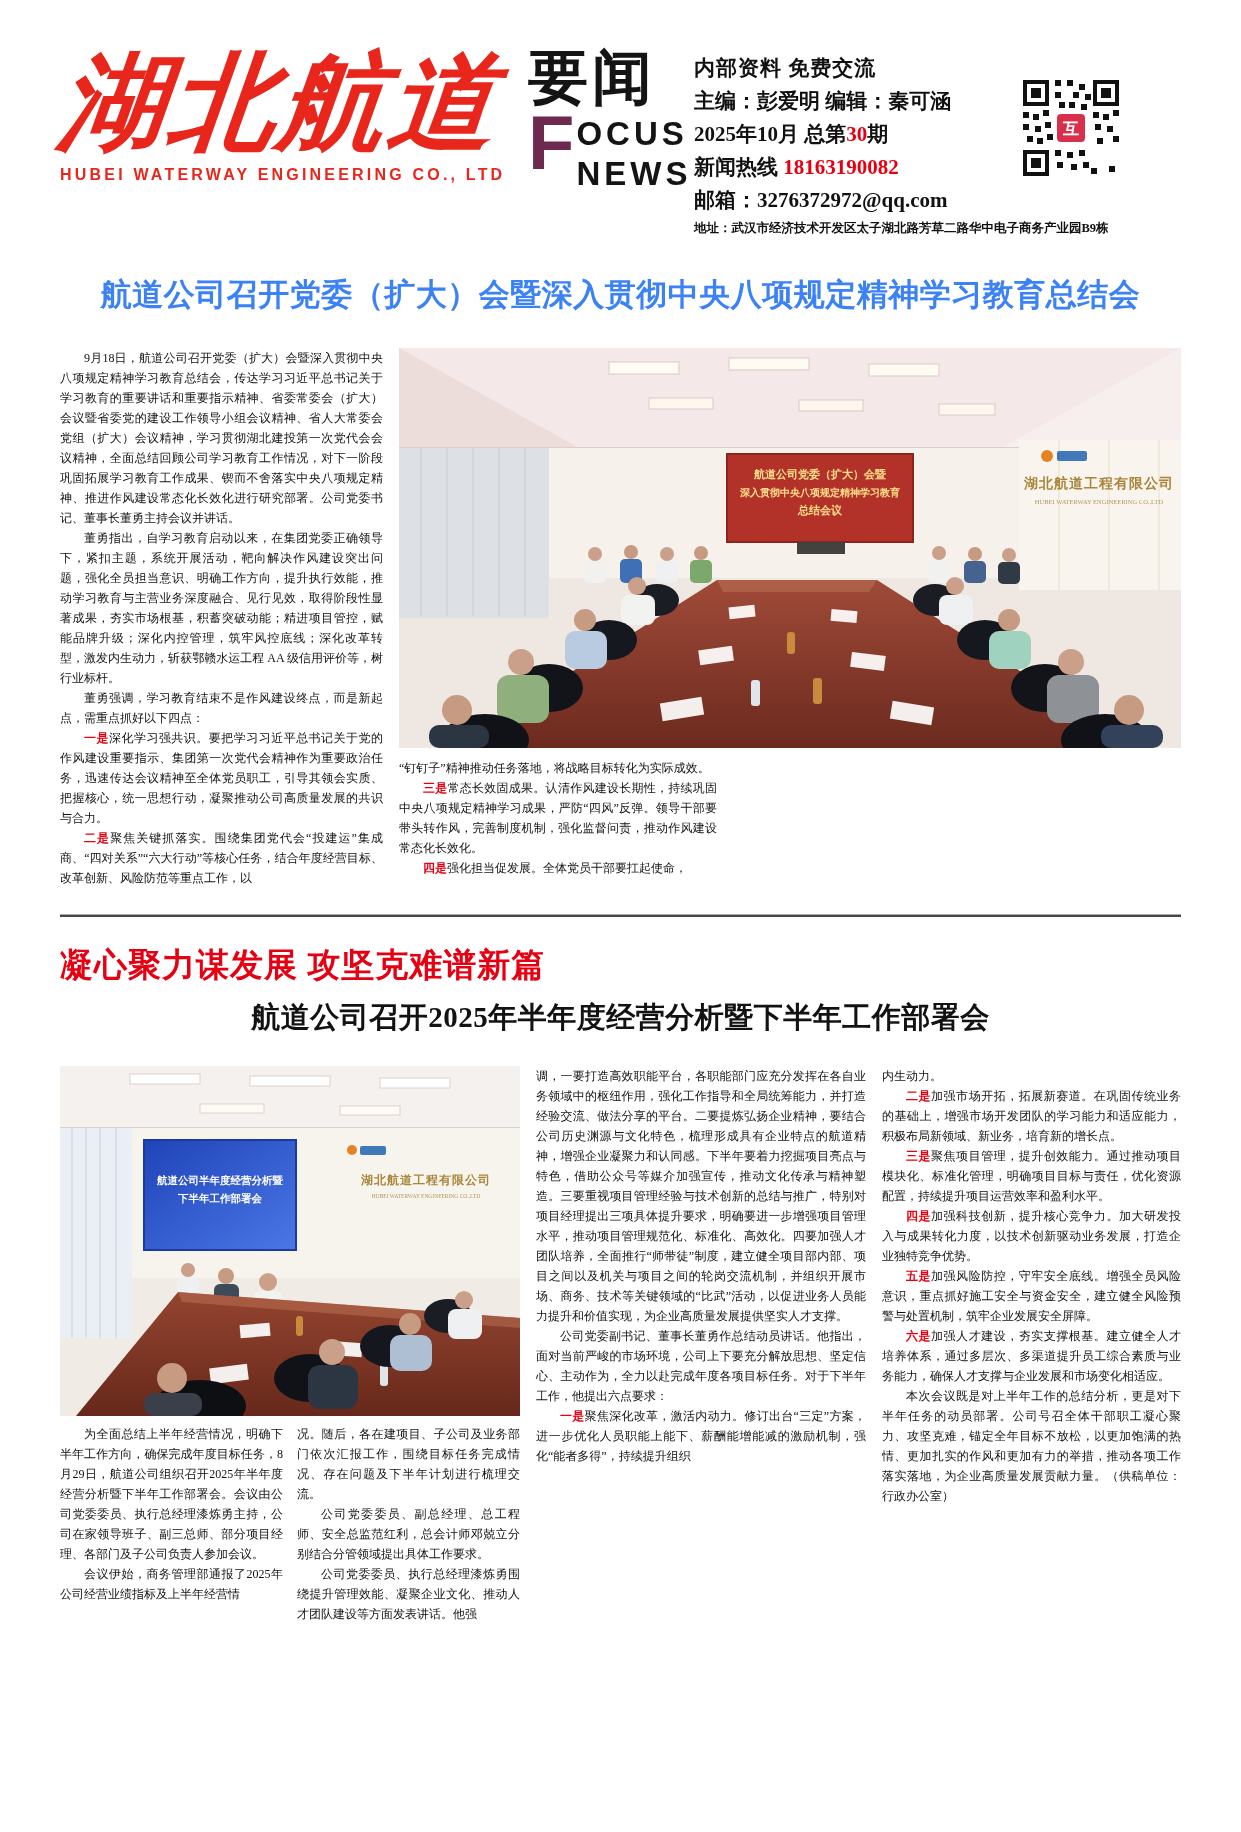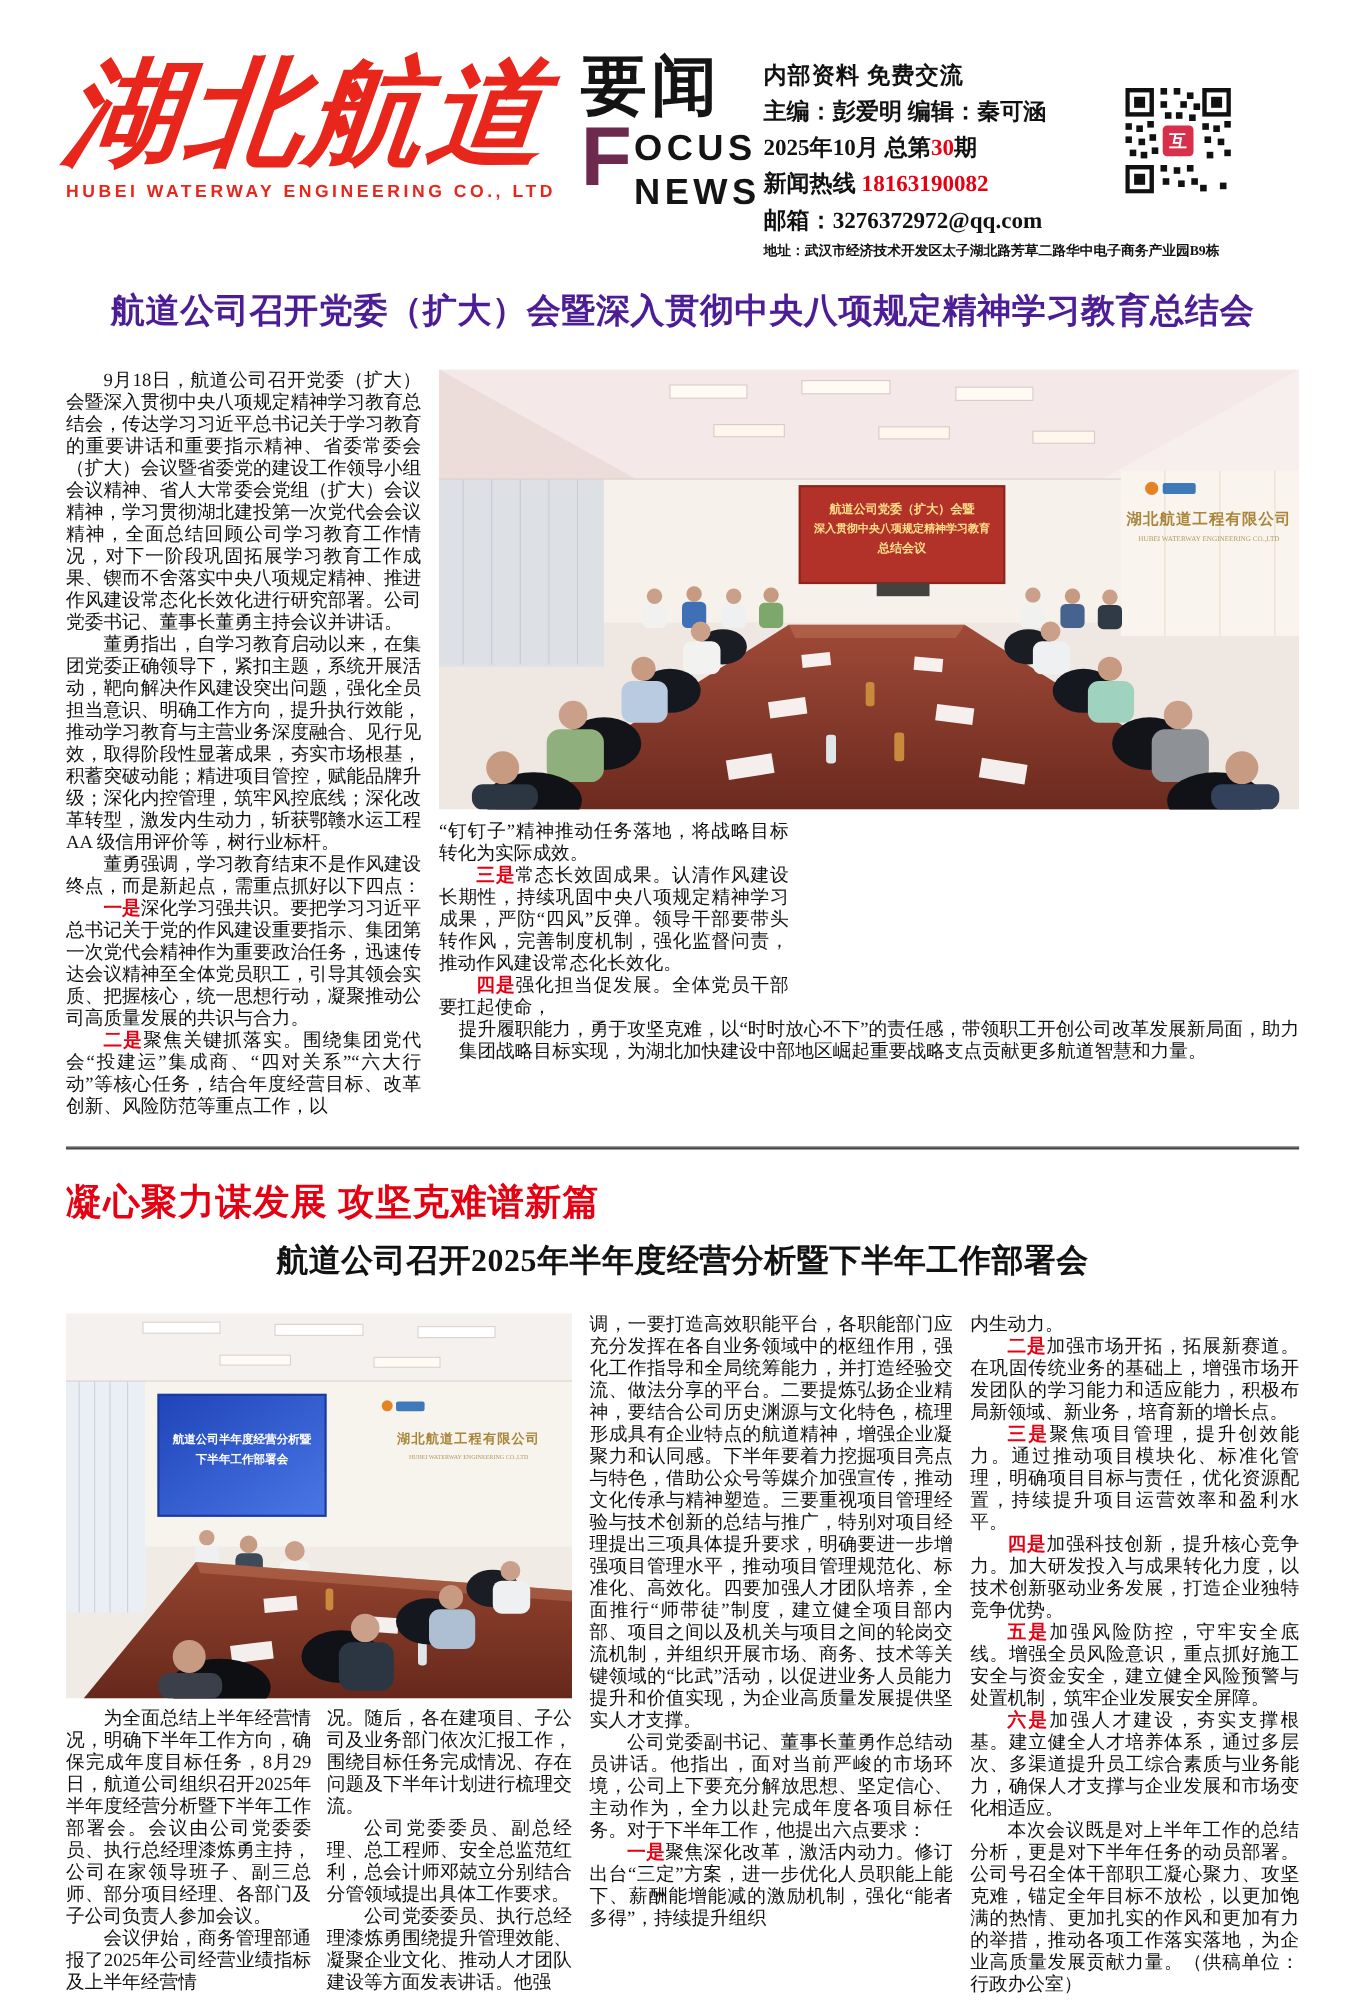--- a/index.html
+++ b/index.html
@@ -28,21 +28,21 @@
   .focus-rest { margin-left:2px; margin-top:2px; }
   .focus-word { font-size:33px; font-weight:800; letter-spacing:4px; color:#141414; line-height:1.2; white-space:nowrap; }
   .info-block { margin-left:16px; width:470px; padding-top:6px; }
   .notice { font-size:21px; font-weight:bold; letter-spacing:1px; }
   .info-line { font-size:21px; font-weight:bold; margin-top:5px; white-space:nowrap; }
   .addr-line { font-size:12.5px; font-weight:bold; margin-top:6px; white-space:nowrap; }
   .red { color:#e60012; }
   .qr { position:absolute; right:62px; top:32px; width:96px; height:96px; }
   
   .title1 {
-    margin-top:36px; text-align:center; color:#4c1d95; font-weight:900;
+    margin-top:48px; text-align:center; color:#3b82f6; font-weight:900;
     font-size:31px; letter-spacing:0.5px; white-space:nowrap;
   }
   .divider { margin-top:26px; height:3px; background:#474747; border-top:1px solid #a8a8a8; }
   .title2 { margin-top:26px; color:#e60012; font-weight:900; font-size:33px; letter-spacing:1px; }
   .subtitle2 { margin-top:10px; text-align:center; color:#121212; font-weight:900; font-size:29px; letter-spacing:0.5px; }
   
   .a1-body { margin-top:32px; display:flex; }
   .a1-col1 { width:323px; flex:none; }
   .a1-right { flex:1; margin-left:16px; }
   .a1-photo { width:782px; height:400px; display:block; }
@@ -50,21 +50,21 @@
   .a1-col2 { width:318px; flex:none; }
   .a1-col3 { flex:1; margin-left:18px; }
   .a2-body { margin-top:28px; display:flex; }
   .a2-left { width:460px; flex:none; }
   .a2-photo { width:460px; height:350px; display:block; }
   .a2-sub { display:flex; margin-top:8px; }
   .a2-colA { width:223px; flex:none; }
   .a2-colB { flex:1; margin-left:14px; }
   .a2-colC { width:330px; flex:none; margin-left:16px; }
   .a2-colD { flex:1; margin-left:16px; }
-  .para { font-size:17px; line-height:20px; text-align:justify; text-indent:2em; }
+  .para { font-size:12px; line-height:20px; text-align:justify; text-indent:2em; }
   .noind { text-indent:0; }
   .rlead { color:#e60012; font-weight:bold; }
 </style>
 </head>
 <body>
 
 <div class="page">
 
   <div class="masthead">
     <div class="logo-block">
@@ -260,21 +260,20 @@
             <rect x="702" y="377" width="62" height="23" rx="10" fill="#33415a"></rect>
         </g>
       </svg>
       <div class="a1-sub">
         <div class="a1-col2">
           <p class="para noind"><span class="rlead"></span><span>“钉钉子”精神推动任务落地，将战略目标转化为实际成效。</span></p>
           <p class="para"><span class="rlead">三是</span><span>常态长效固成果。认清作风建设长期性，持续巩固中央八项规定精神学习成果，严防“四风”反弹。领导干部要带头转作风，完善制度机制，强化监督问责，推动作风建设常态化长效化。</span></p>
           <p class="para"><span class="rlead">四是</span><span>强化担当促发展。全体党员干部要扛起使命，</span></p>
         </div>
         <div class="a1-col3">
-          <p class="para noind"><span class="rlead"></span><span>提升履职能力，勇于攻坚克难，以“时时放心不下”的责任感，带领职工开创公司改革发展新局面，助力集团战略目标实现，为湖北加快建设中部地区崛起重要战略支点贡献更多航道智慧和力量。</span></p>
         </div>
       </div>
     </div>
   </div>
 
   <div class="divider"></div>
 
   <div class="title2">凝心聚力谋发展 攻坚克难谱新篇</div>
   <div class="subtitle2">航道公司召开2025年半年度经营分析暨下半年工作部署会</div>
 

